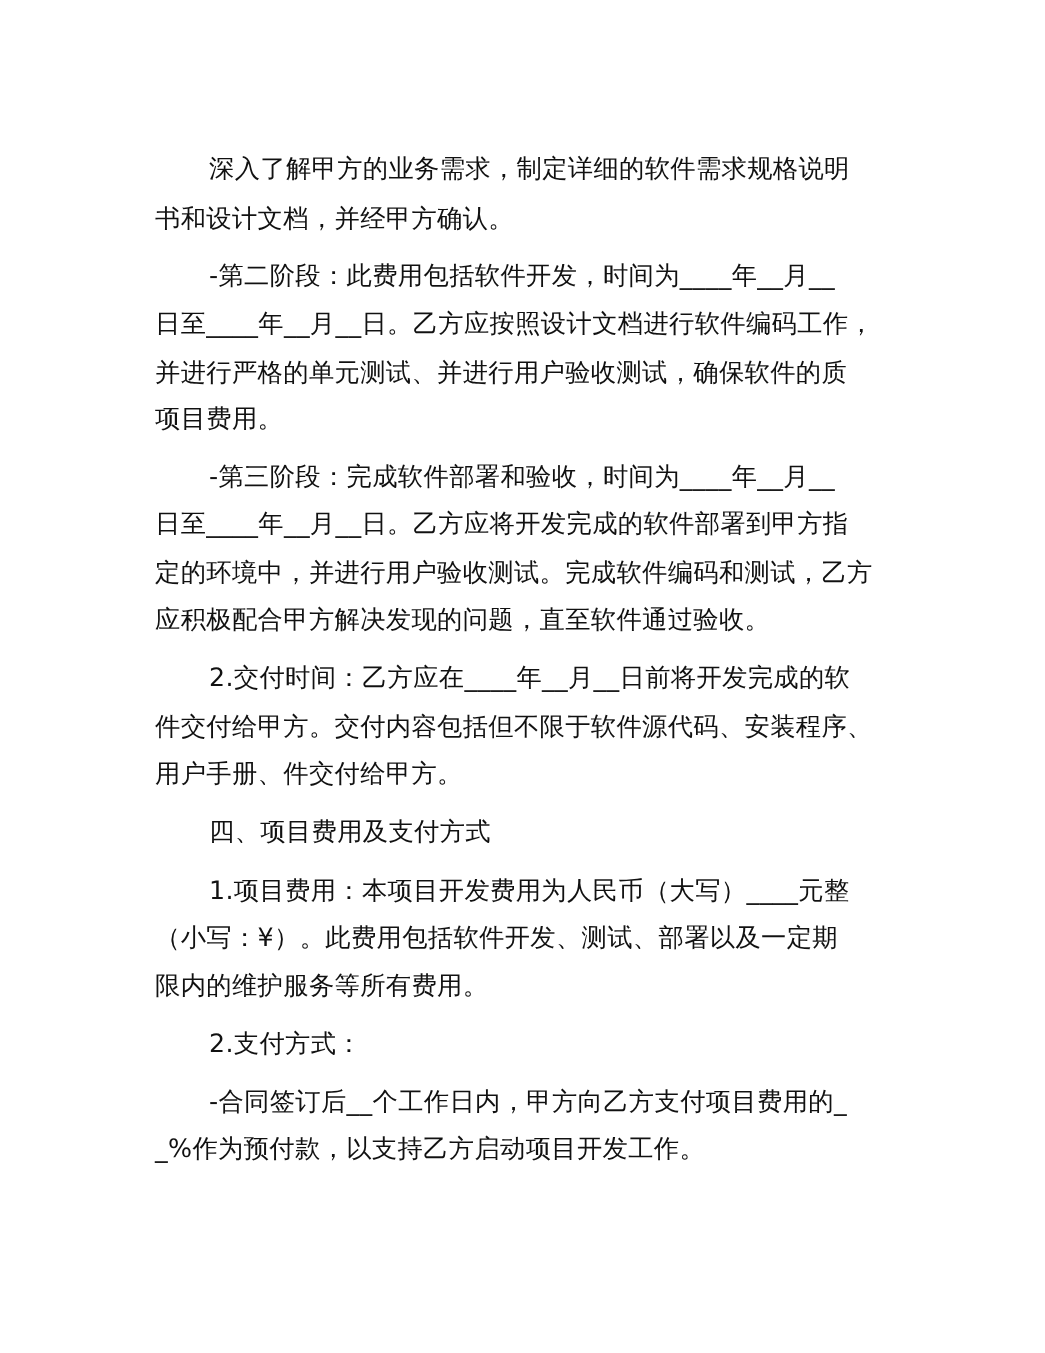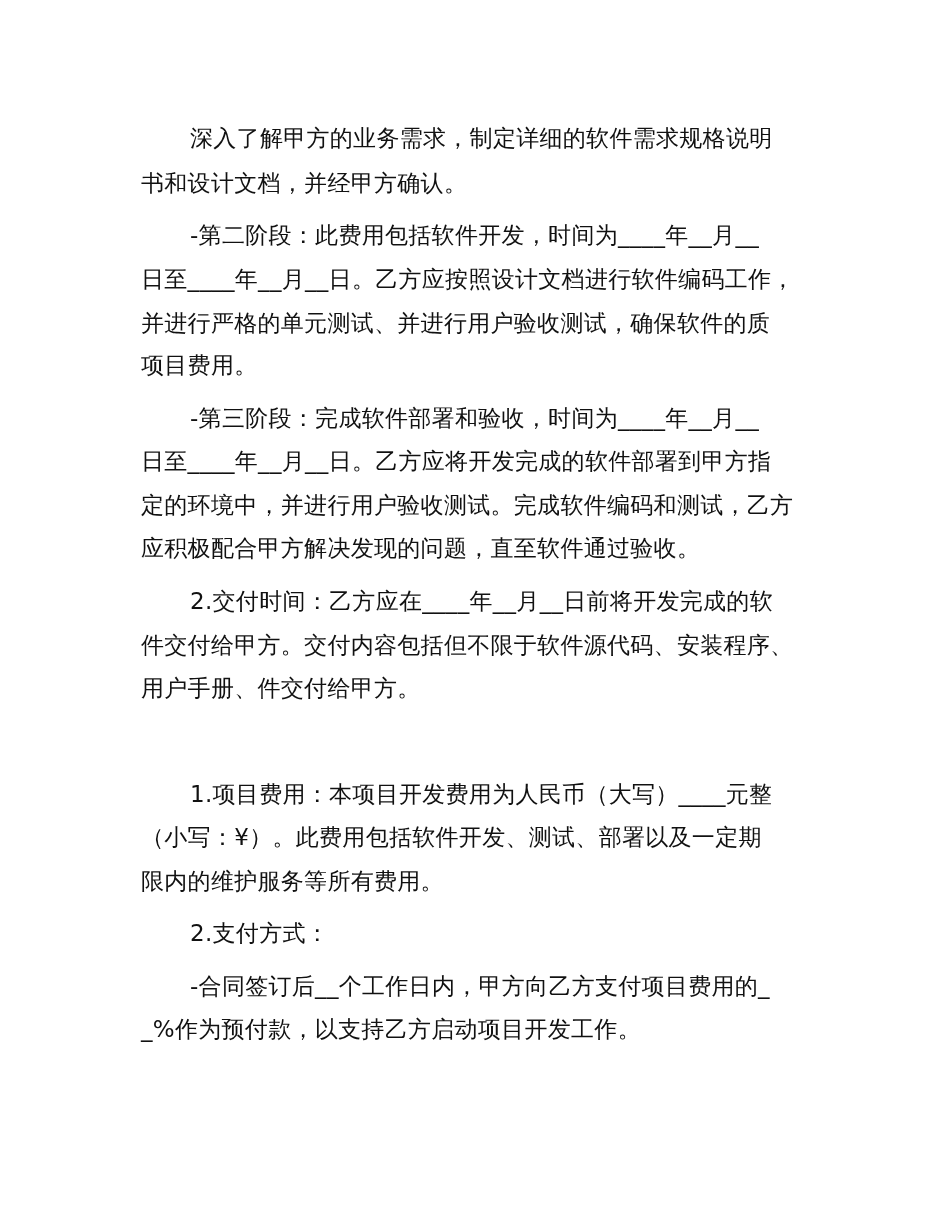--- a/index.html
+++ b/index.html
@@ -1,17 +1,17 @@
 <!DOCTYPE html>
 <html><head>
   <meta charset="utf-8">
   <style>
     html, body { margin: 0; padding: 0; background: #ffffff; }
     body { width: 950px; height: 1230px; position: relative; overflow: hidden; }
-    .page { position: absolute; left: 0; top: 0; width: 950px; height: 944px; background: #ffffff; }
+    .page { position: absolute; left: 0; top: 16px; width: 950px; height: 944px; background: #ffffff; }
     .line {
       position: absolute;
       left: 141px;
       white-space: pre;
       font-family: "DejaVu Sans", sans-serif;
       font-size: 23px;
       line-height: 30px;
       color: #111111;
       letter-spacing: 0.3px;
     }
@@ -40,20 +40,21 @@
     <div class="line" style="top:490px">定的环境中，并进行用户验收测试。完成软件编码和测试，乙方</div>
     <div class="line" style="top:533px">应积极配合甲方解决发现的问题，直至软件通过验收。</div>
   </div>
 
   <div>
     <div class="line indent" style="top:586px">2.交付时间：乙方应在____年__月__日前将开发完成的软</div>
     <div class="line" style="top:630px">件交付给甲方。交付内容包括但不限于软件源代码、安装程序、</div>
     <div class="line" style="top:673px">用户手册、件交付给甲方。</div>
   </div>
 
+  <div class="line indent" style="top:726px">四、项目费用及支付方式</div>
 
   <div>
     <div class="line indent" style="top:779px">1.项目费用：本项目开发费用为人民币（大写）____元整</div>
     <div class="line" style="top:822px">（小写：¥）。此费用包括软件开发、测试、部署以及一定期</div>
     <div class="line" style="top:866px">限内的维护服务等所有费用。</div>
   </div>
 
   <div class="line indent" style="top:918px">2.支付方式：</div>
 
   <div>

